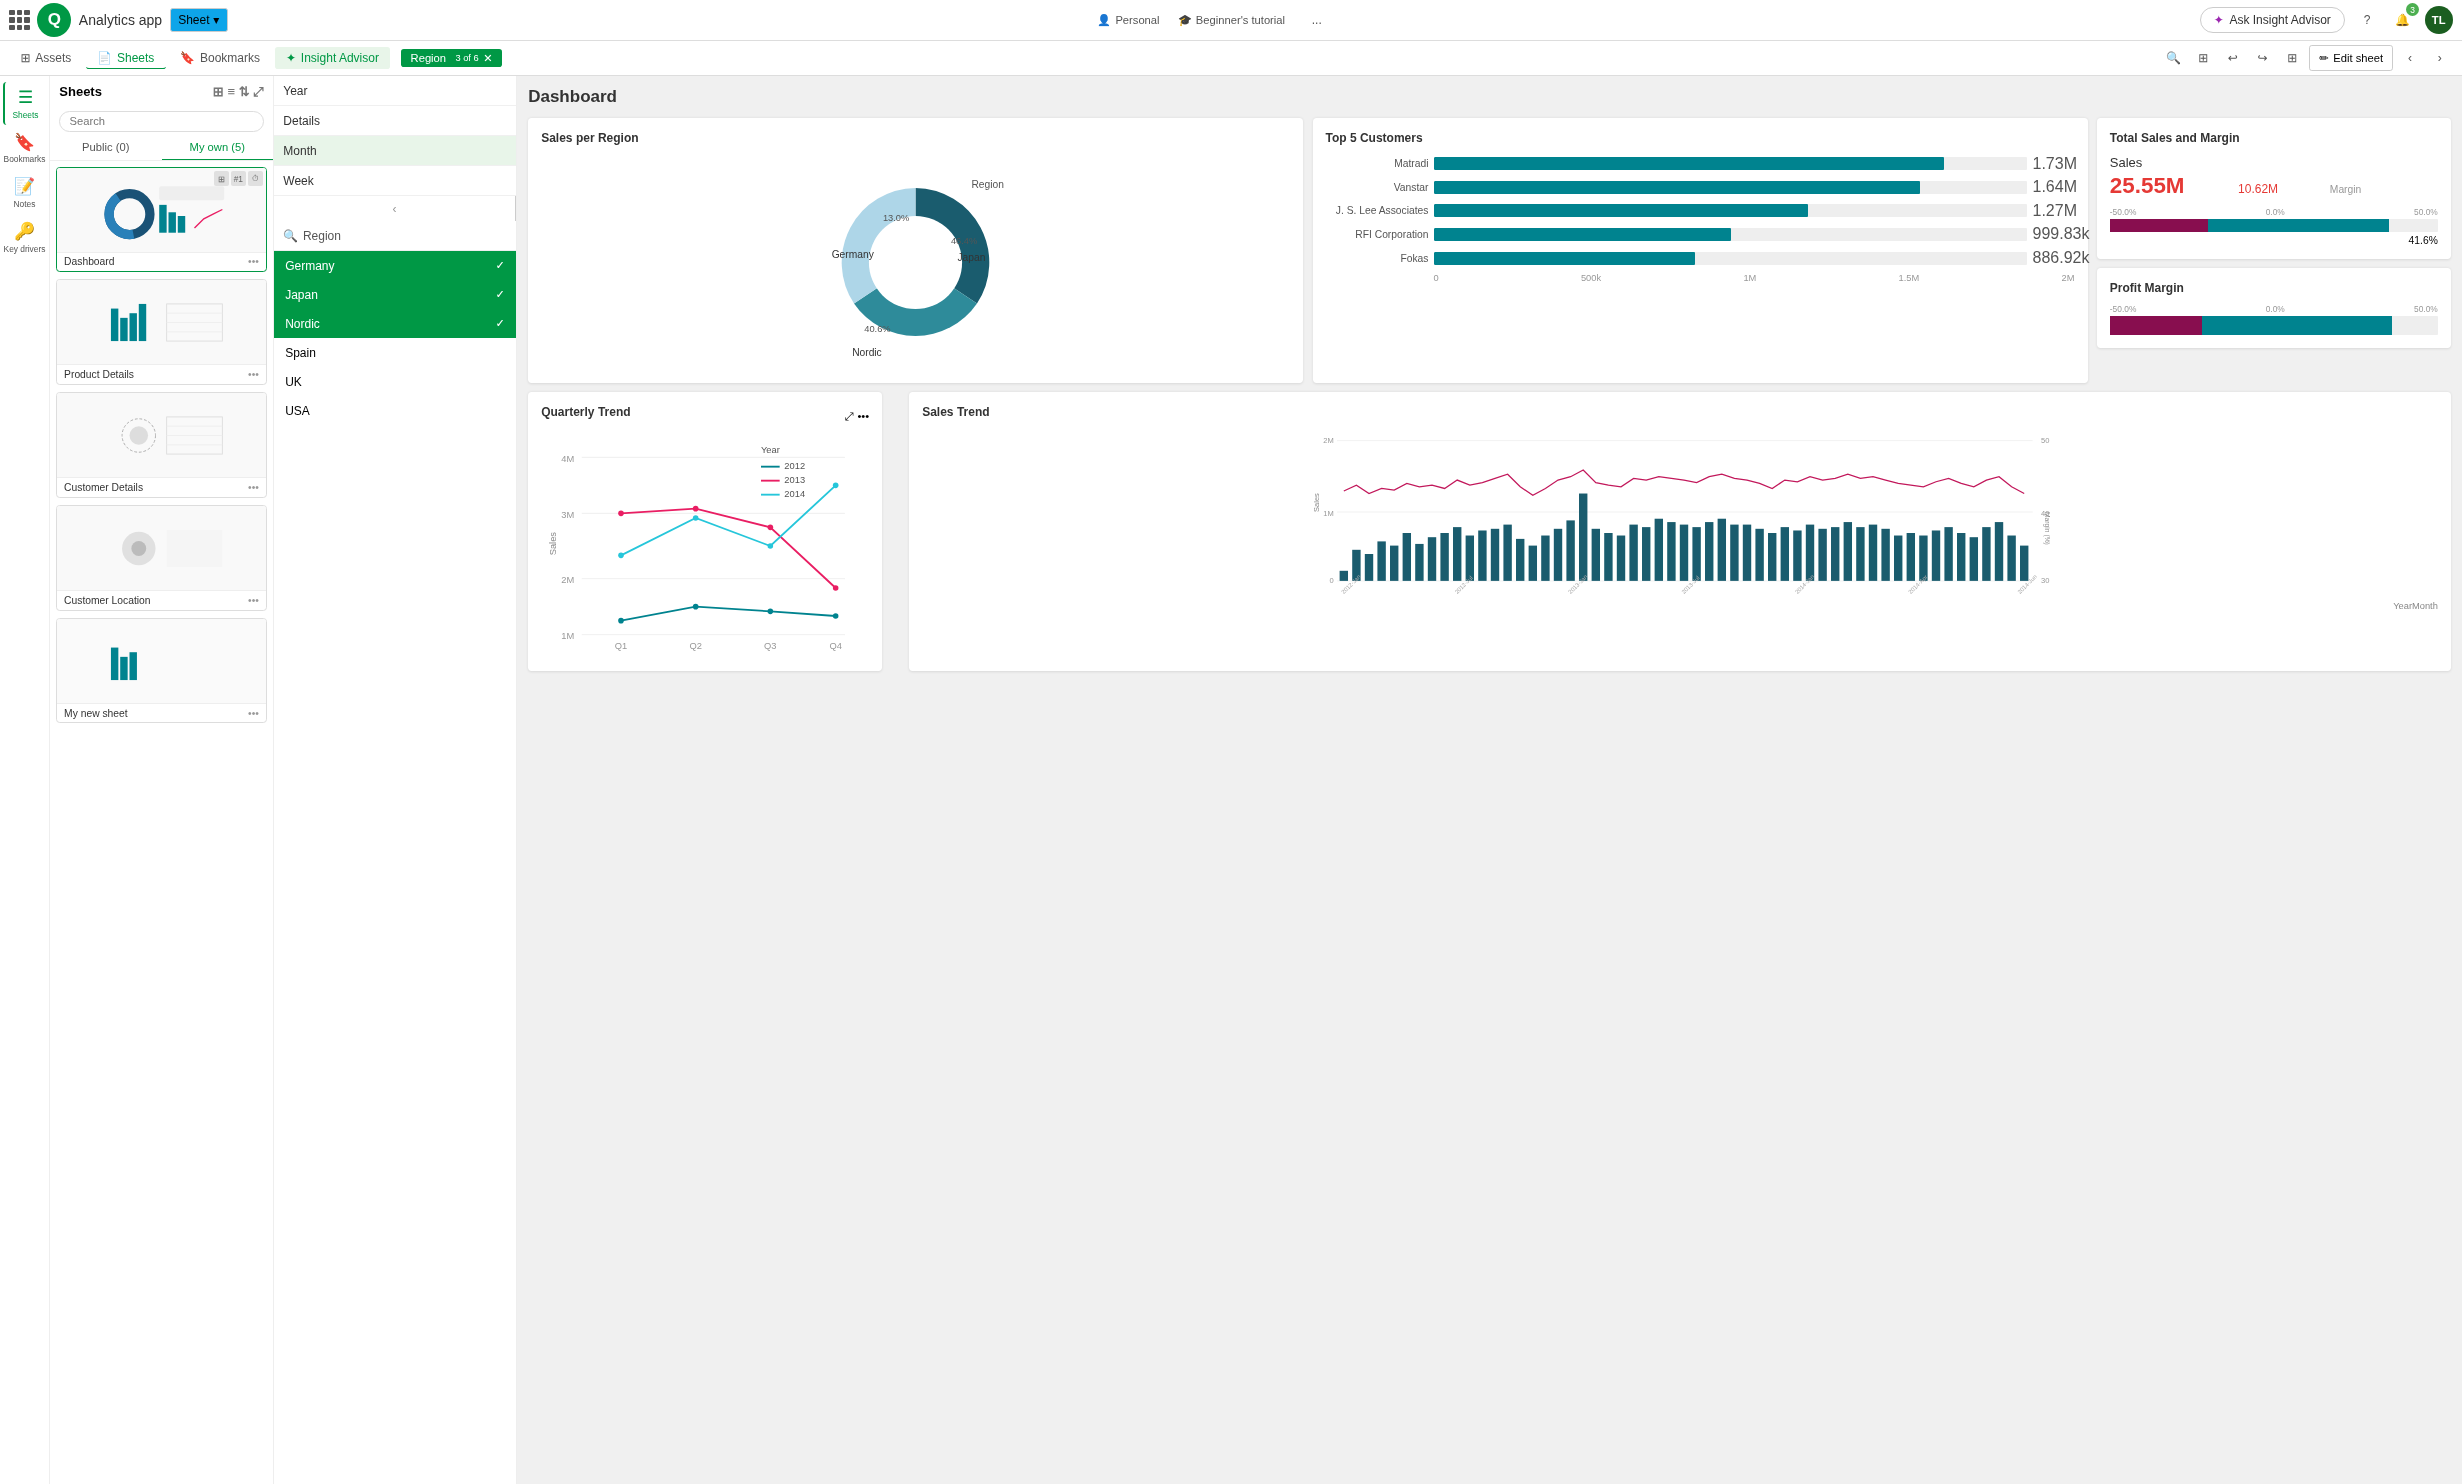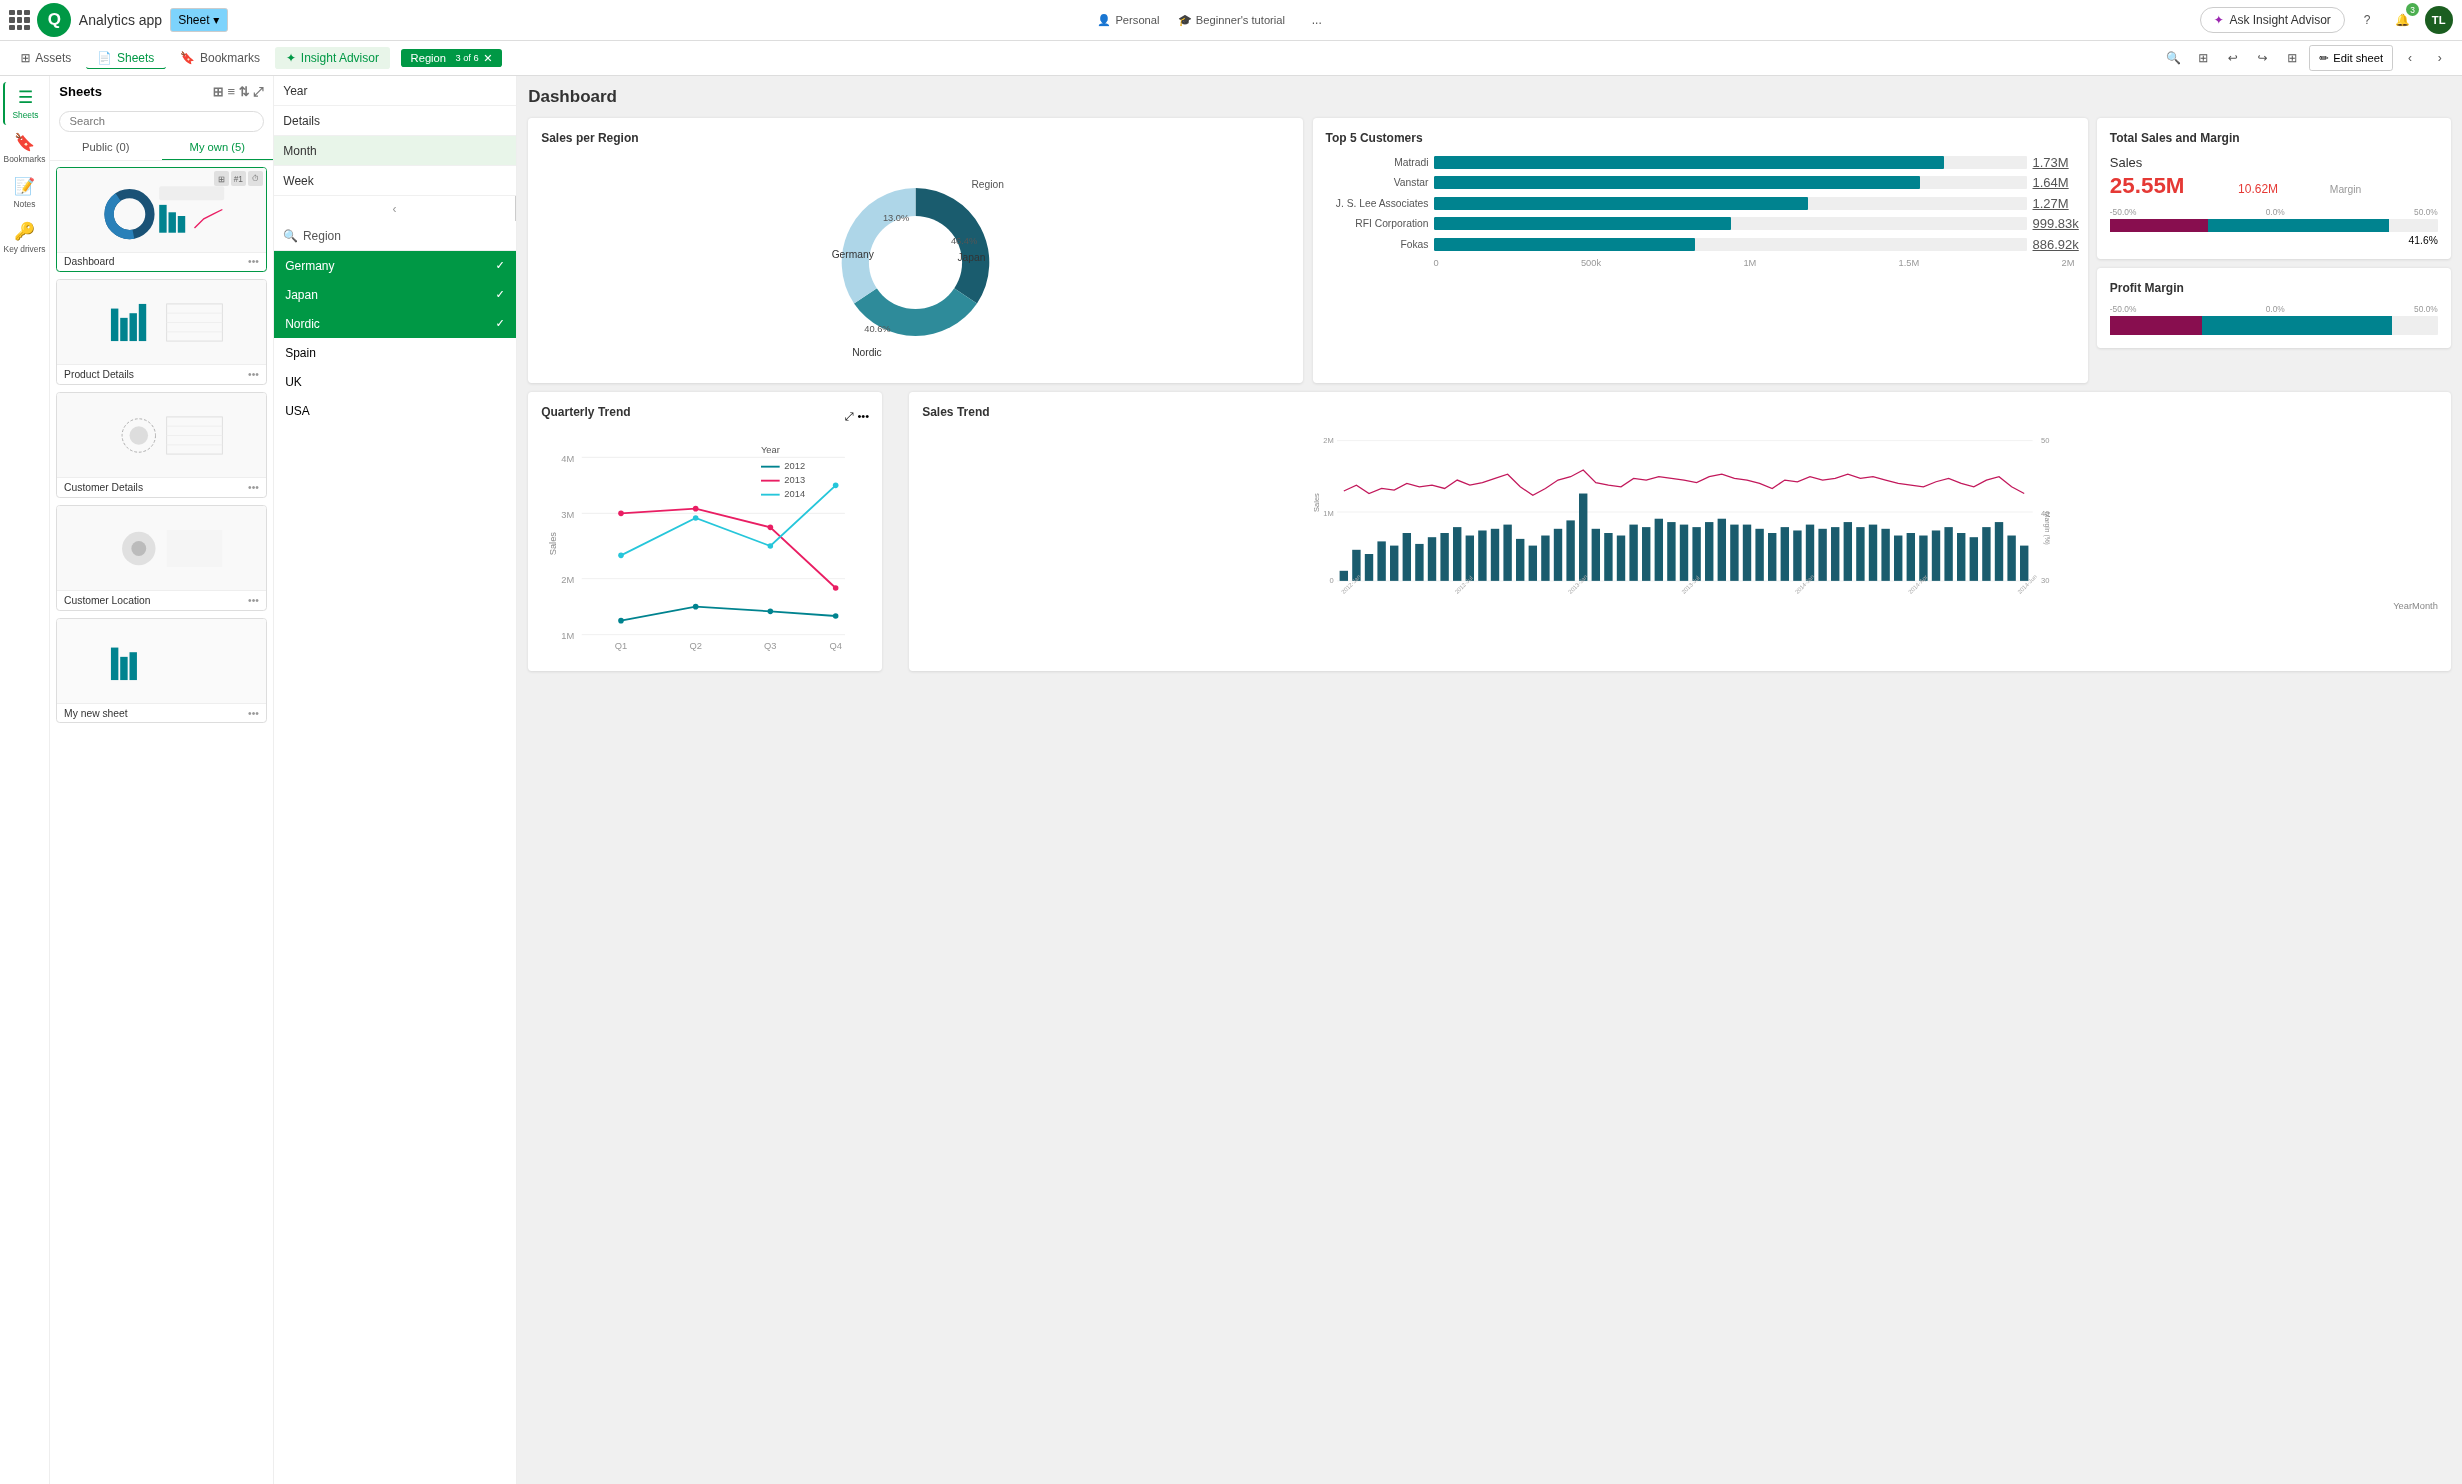--- a/index.html
+++ b/index.html
@@ -2,21 +2,21 @@
 <html style="font-size:15px"><head>
   <meta charset="utf-8">
   <style>
     * { box-sizing: border-box; margin: 0; padding: 0; }
     body { font-family: 'Segoe UI', Arial, sans-serif; font-size: 12px; background: #f5f5f5; overflow: hidden; height: 100vh; }
 
     
     .topbar { display: flex; align-items: center; background: #fff; border-bottom: 0.9px solid #ddd; height: 41px; padding: 0 9.3px; gap: 7.5px; }
     .qlik-logo { width: 34px; height: 34px; background: #009845; border-radius: 50%; display: flex; align-items: center; justify-content: center; color: white; font-weight: bold; font-size: 17px; }
     .app-name { font-size: 14px; color: #333; }
-    .sheet-selector { border: 0.9px solid #ccc; border-radius: 2.8px; padding: 3.7px 7.5px; font-size: 12px; background: #7dd3fc; cursor: pointer; display: flex; align-items: center; gap: 3.7px; }
+    .sheet-selector { border: 0.9px solid #ccc; border-radius: 2.8px; padding: 3.7px 7.5px; font-size: 12px; background: #0ea5e9; cursor: pointer; display: flex; align-items: center; gap: 3.7px; }
     .topbar-center { flex: 1; display: flex; justify-content: center; gap: 18.7px; align-items: center; }
     .topbar-right { display: flex; align-items: center; gap: 9.3px; }
     .insight-advisor-btn { background: #fff; border: 0.9px solid #ccc; border-radius: 18.7px; padding: 4.7px 13px; display: flex; align-items: center; gap: 5.6px; cursor: pointer; font-size: 12px; color: #333; }
     .insight-icon { color: #9c27b0; }
     .topbar-icon { width: 26px; height: 26px; display: flex; align-items: center; justify-content: center; cursor: pointer; color: #555; border-radius: 2.8px; }
     .avatar { width: 28px; height: 28px; background: #1b5e20; border-radius: 50%; display: flex; align-items: center; justify-content: center; color: white; font-size: 11.2px; font-weight: bold; }
     .notification-badge { position: relative; }
     .badge { position: absolute; top: -3.7px; right: -3.7px; background: #4CAF50; color: white; border-radius: 50%; width: 13px; height: 13px; font-size: 8.4px; display: flex; align-items: center; justify-content: center; }
     .grid-icon { display: grid; grid-template-columns: repeat(3,5.6px); gap: 1.9px; }
     .grid-dot { width: 5.6px; height: 5.6px; background: #555; border-radius: 0.9px; }
@@ -69,21 +69,21 @@
     .sales-label { font-size: 13px; color: #333; margin-bottom: 3.7px; }
     .sales-value { font-size: 26px; font-weight: bold; color: #e53935; }
     .margin-value { font-size: 13px; color: #e53935; margin-left: 5.6px; }
 
     
     .bar-chart { }
     .bar-row { display: flex; align-items: center; margin-bottom: 5.6px; gap: 5.6px; }
     .bar-label { width: 103px; text-align: right; font-size: 10.3px; color: #555; }
     .bar-track { flex: 1; height: 13px; background: #eee; border-radius: 0.9px; overflow: hidden; }
     .bar-fill { height: 100%; background: #00838f; border-radius: 0.9px; }
-    .bar-value { font-size: 13px; color: #555; width: 42px; text-decoration: underline; }
+    .bar-value { font-size: 16px; color: #555; width: 42px; }
     .bar-axis { display: flex; justify-content: space-between; font-size: 9.3px; color: #999; margin-top: 3.7px; padding-left: 108px; }
     .trend-header { display: flex; justify-content: space-between; align-items: center; margin-bottom: 5.6px; }
 
     
     ::-webkit-scrollbar { width: 5.6px; height: 5.6px; }
     ::-webkit-scrollbar-track { background: #f1f1f1; }
     ::-webkit-scrollbar-thumb { background: #ccc; border-radius: 2.8px; }
 
     svg text { font-family: 'Segoe UI', Arial, sans-serif; }
 

